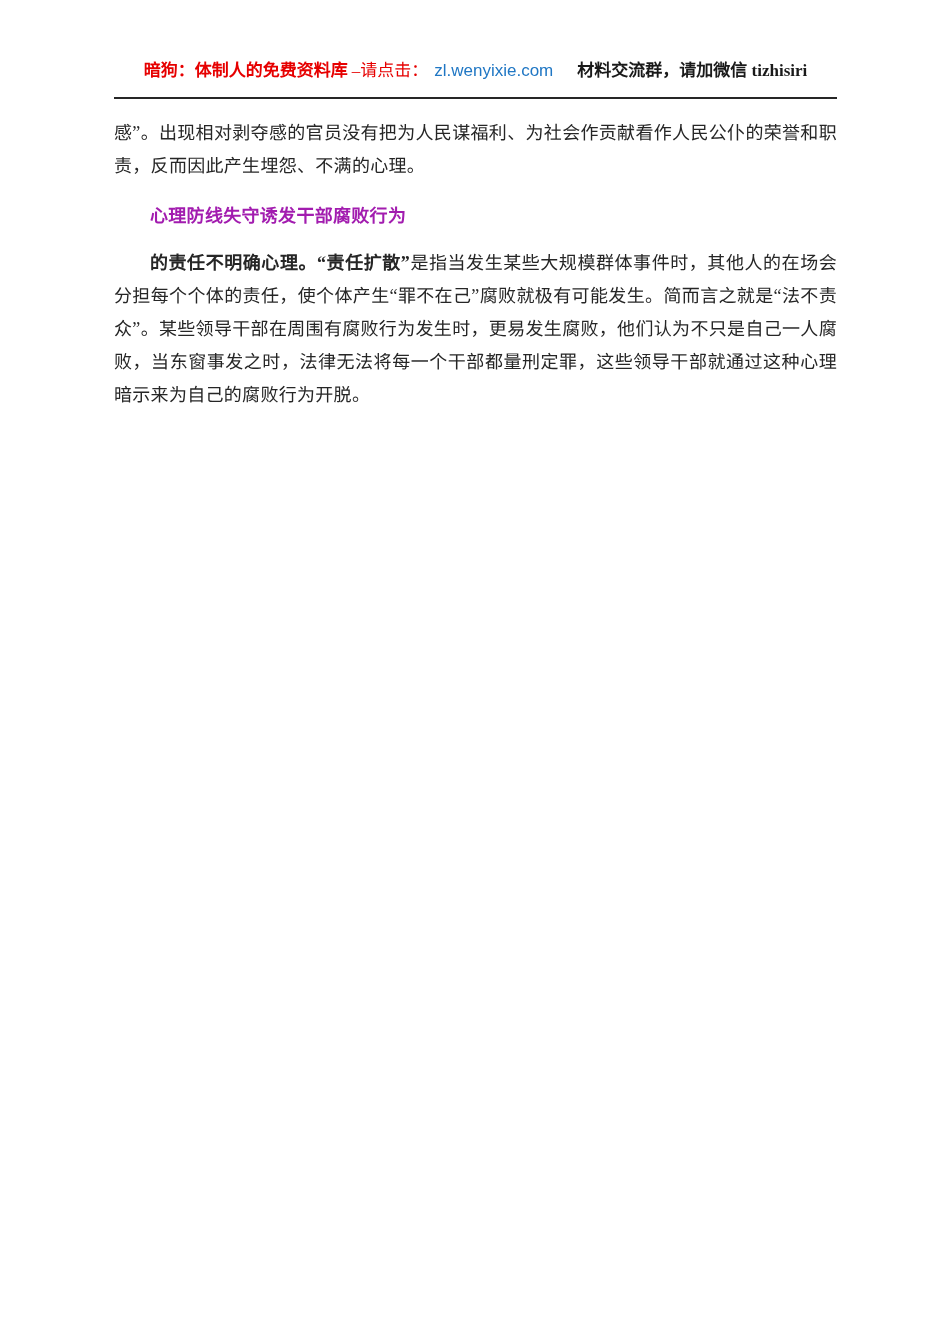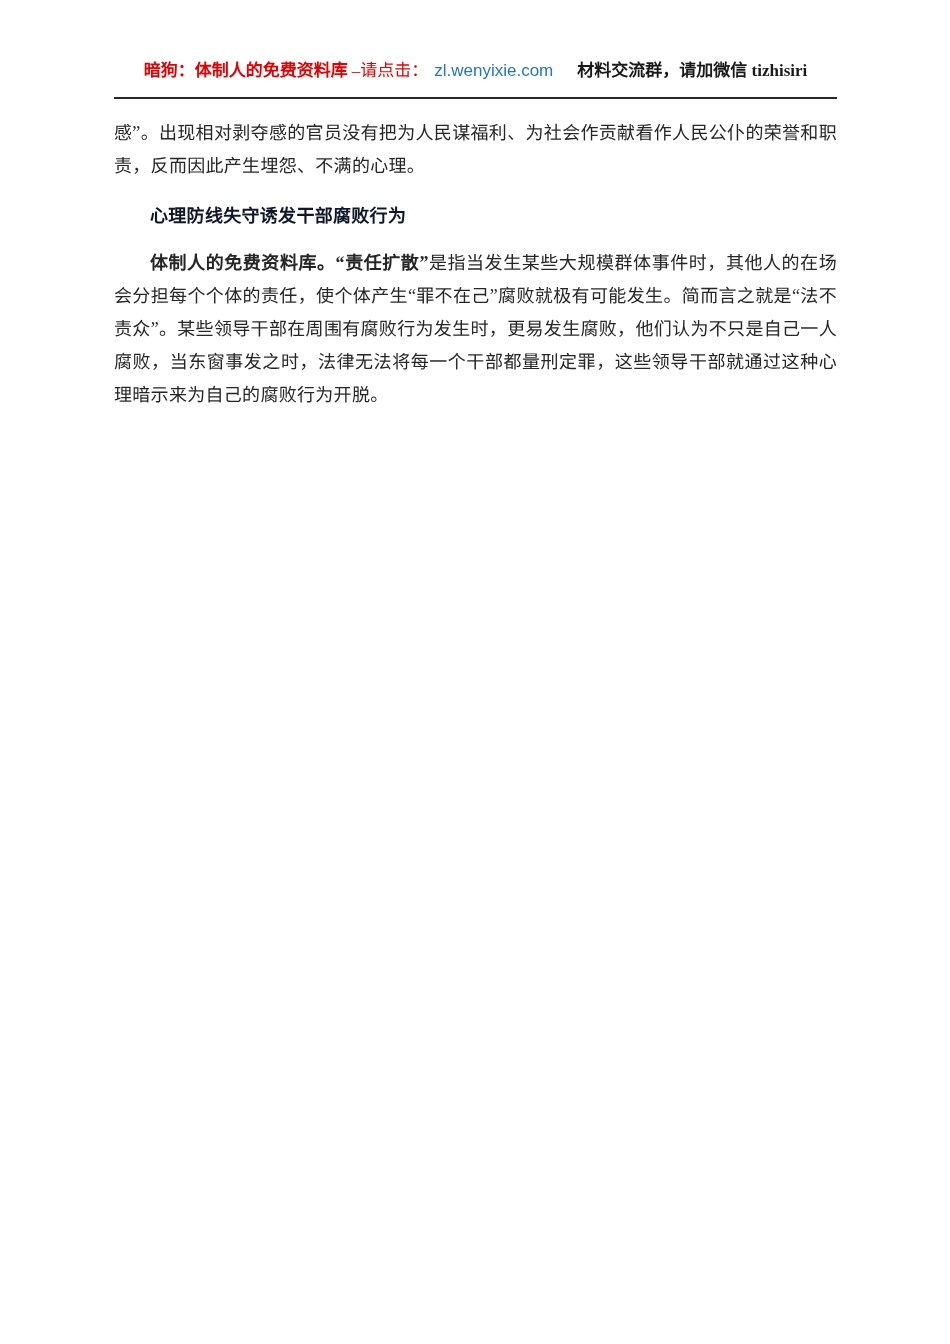--- a/index.html
+++ b/index.html
@@ -54,21 +54,21 @@
     text-align: justify;
     text-indent: 2em;
     margin: 13px 0;
     letter-spacing: 0.3px;
   }
   .para.no-indent {
     text-indent: 0;
     margin-top: 6px;
   }
   .heading {
-    color: #0f172a;
+    color: #a21caf;
     font-weight: bold;
     margin: 17px 0 14px;
   }
   .para strong { font-weight: bold; }
 </style>
 </head>
 <body>
 
 <div class="page">
 
@@ -78,17 +78,17 @@
 
   <main class="doc-body">
 
     <p class="para no-indent">感”。出现相对剥夺感的官员没有把为人民谋福利、为社会作贡献看作人民公仆的荣誉和职责，反而因此产生埋怨、不满的心理。</p>
 
     <p class="para heading">心理防线失守诱发干部腐败行为</p>
 
 
 
 
-    <p class="para"><strong>体制人的免费资料库。“责任扩散”</strong><span>是指当发生某些大规模群体事件时，其他人的在场会分担每个个体的责任，使个体产生“罪不在己”腐败就极有可能发生。简而言之就是“法不责众”。某些领导干部在周围有腐败行为发生时，更易发生腐败，他们认为不只是自己一人腐败，当东窗事发之时，法律无法将每一个干部都量刑定罪，这些领导干部就通过这种心理暗示来为自己的腐败行为开脱。</span></p>
+    <p class="para"><strong>的责任不明确心理。“责任扩散”</strong><span>是指当发生某些大规模群体事件时，其他人的在场会分担每个个体的责任，使个体产生“罪不在己”腐败就极有可能发生。简而言之就是“法不责众”。某些领导干部在周围有腐败行为发生时，更易发生腐败，他们认为不只是自己一人腐败，当东窗事发之时，法律无法将每一个干部都量刑定罪，这些领导干部就通过这种心理暗示来为自己的腐败行为开脱。</span></p>
 
 
   </main>
 </div>
 
 </body></html>

